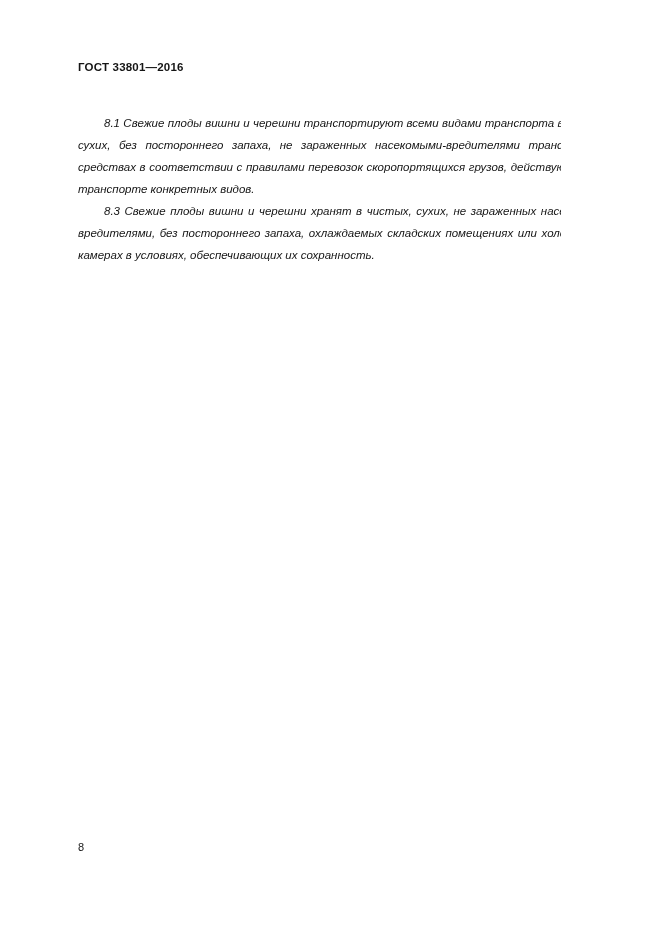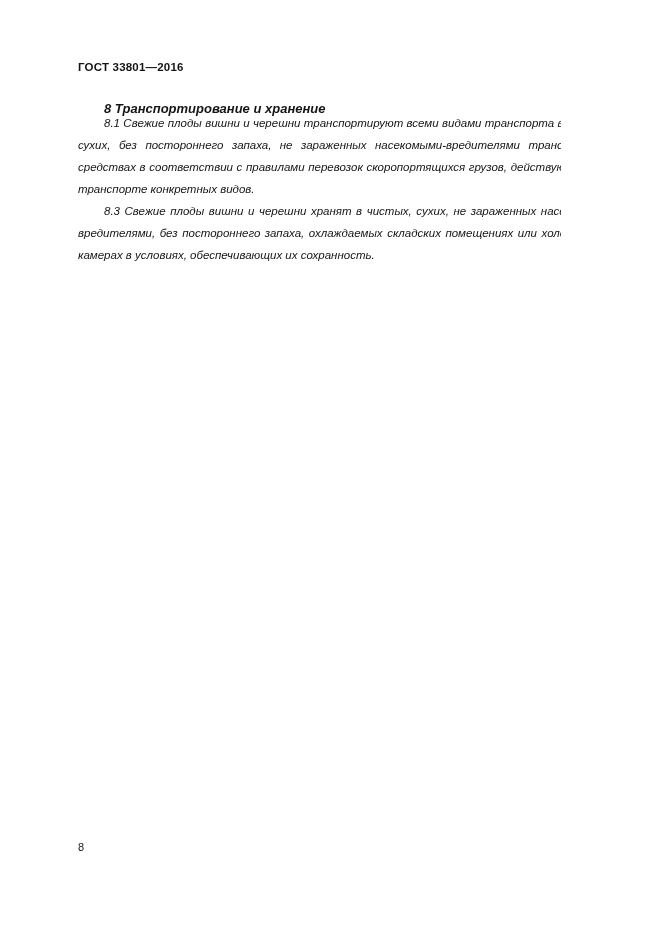--- a/index.html
+++ b/index.html
@@ -58,21 +58,20 @@
     font-style: normal;
   }
 </style>
 </head>
 <body>
 
 <div class="page">
 
   <div class="doc-header">ГОСТ 33801—2016</div>
 
-  <h2 class="section-heading">8 Транспортирование и хранение</h2>
 
   <div class="body-text">
     <p>8.1 Свежие плоды вишни и черешни транспортируют всеми видами транспорта в чистых, сухих, без постороннего запаха, не зараженных насекомыми-вредителями транспортных средствах в соответствии с правилами перевозок скоропортящихся грузов, действующими на транспорте конкретных видов.</p>
     <p>8.3 Свежие плоды вишни и черешни хранят в чистых, сухих, не зараженных насекомыми-вредителями, без постороннего запаха, охлаждаемых складских помещениях или холодильных камерах в условиях, обеспечивающих их сохранность.</p>
   </div>
 
   <div class="page-number">8</div>
 
 </div>
 

